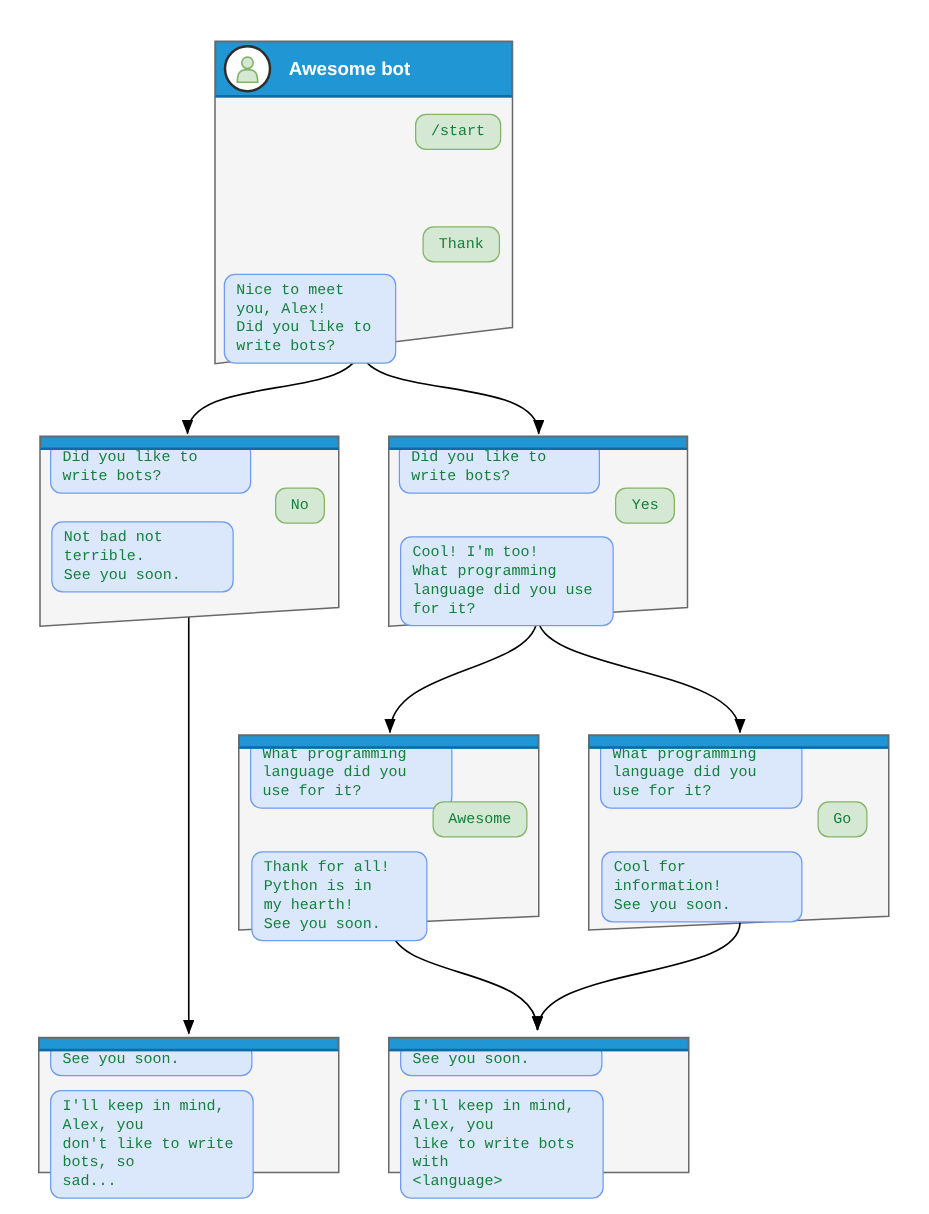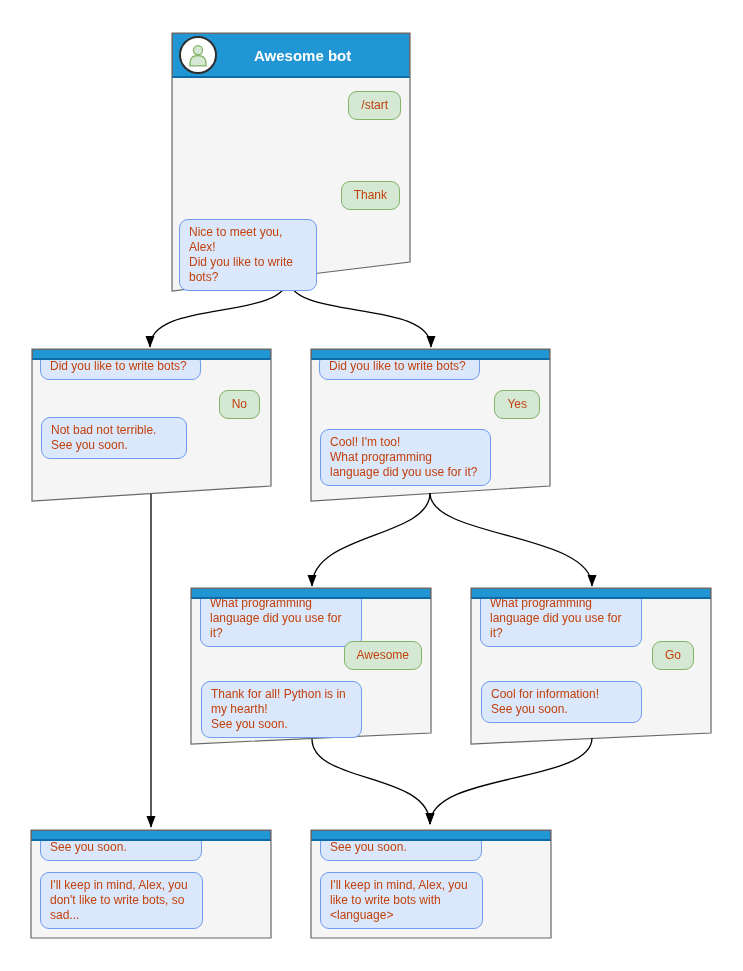--- a/index.html
+++ b/index.html
@@ -3,28 +3,28 @@
 <meta charset="utf-8">
 <style>
   html,body{margin:0;padding:0;background:#fff;}
   .canvas{position:relative;width:743px;height:971px;background:#fff;
           font-family:"Liberation Sans",sans-serif;overflow:hidden;}
   .layer{position:absolute;left:0;top:0;}
   .win-body{fill:var(--window-fill,#f5f5f5);stroke:var(--window-border,#686868);stroke-width:1.2;}
   .edge{fill:none;stroke:var(--connector,#000);stroke-width:1.3;}
   .window{position:absolute;}
   .bubble{position:absolute;font-size:12px;line-height:1.25;padding:5px 9px;border-radius:9px;
-          color:#c2410c;white-space:pre-line;box-sizing:border-box;}
+          color:#15803d;white-space:pre-line;box-sizing:border-box;font-family:Liberation Mono, monospace;}
   .bubble.bot{background:var(--bot-bubble-fill,#dbe8fc);border:1px solid var(--bot-bubble-border,#6f9bf0);}
   .bubble.user{background:var(--user-bubble-fill,#d5e8d4);border:1px solid var(--user-bubble-border,#82b366);
                padding:6px 12px;}
   .chat-header{position:absolute;left:0;top:0;right:0;z-index:3;box-sizing:border-box;
                background:var(--header-blue,#2196d4);
                border:1px solid var(--window-border,#686868);
-               border-bottom:2px solid var(--header-edge,#0e6ba8);gap:23px;}
+               border-bottom:2px solid var(--header-edge,#0e6ba8);}
   .chat-header.small{height:11px;}
   .chat-header.main{height:45px;display:flex;align-items:center;}
   .avatar{width:38px;height:38px;border-radius:50%;background:#fff;border:2px solid #2e2e2e;
           margin-left:6px;box-sizing:border-box;display:flex;align-items:center;justify-content:center;}
   .person{fill:var(--user-bubble-fill,#d5e8d4);stroke:var(--user-bubble-border,#82b366);stroke-width:1.2;}
   .chat-title{color:#fff;font-weight:bold;font-size:15px;margin-left:14px;}
 </style>
 </head>
 <body>
 
@@ -86,21 +86,21 @@
     <div class="bubble bot" style="top:80px;left:9px;width:171px">Cool! I'm too!
 What programming
 language did you use for it?</div>
     <div class="chat-header small"></div>
   </div>
 
   <div class="window" style="left:191px;top:588px;width:240px;height:156px">
     <div class="bubble bot" style="top:2px;left:9px;width:162px">What programming
 language did you use for it?</div>
     <div class="bubble user" style="top:53px;right:9px">Awesome</div>
-    <div class="bubble bot" style="top:93px;left:10px;width:161px">Thank for all! Python is in
+    <div class="bubble bot" style="top:93px;left:10px;width:141px">Thank for all! Python is in
 my hearth!
 See you soon.</div>
     <div class="chat-header small"></div>
   </div>
 
   <div class="window" style="left:471px;top:588px;width:240px;height:156px">
     <div class="bubble bot" style="top:2px;left:9px;width:162px">What programming
 language did you use for it?</div>
     <div class="bubble user" style="top:53px;right:17px">Go</div>
     <div class="bubble bot" style="top:93px;left:10px;width:161px">Cool for information!

